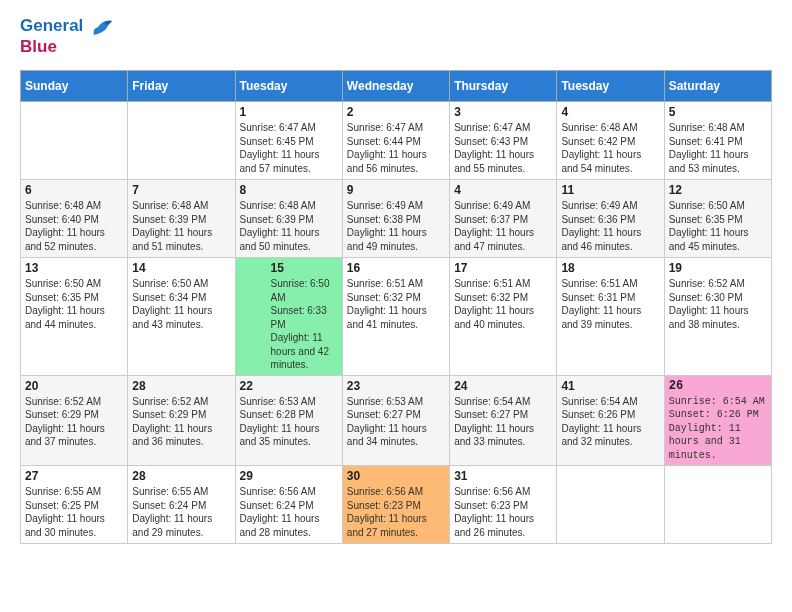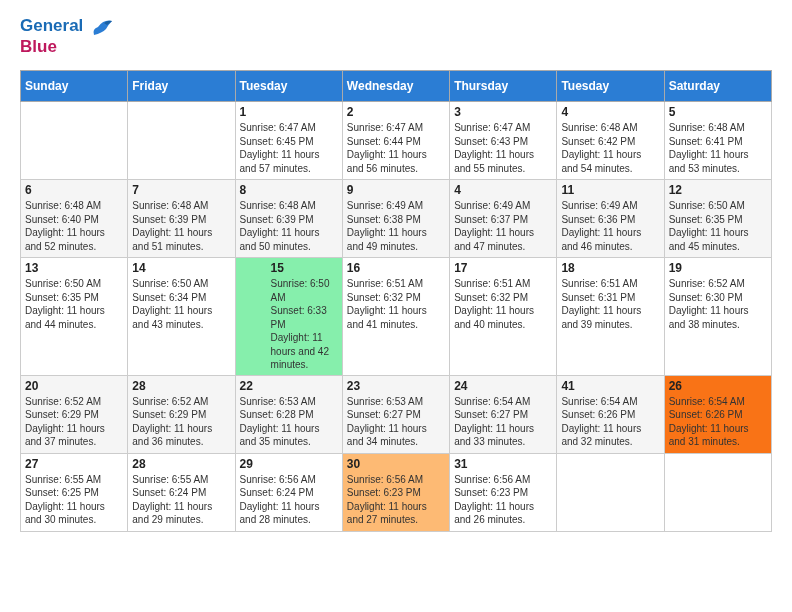--- a/index.html
+++ b/index.html
@@ -271,21 +271,21 @@
             <div class="cell-content" style="white-space: pre-line;">Sunrise: 6:54 AM
 Sunset: 6:27 PM
 Daylight: 11 hours and 33 minutes.</div>
           </td>
           <td style="background: rgb(245, 245, 245);">
             <span class="day-num">41</span>
             <div class="cell-content" style="white-space: pre-line;">Sunrise: 6:54 AM
 Sunset: 6:26 PM
 Daylight: 11 hours and 32 minutes.</div>
           </td>
-          <td style="background: #f97316;">
+          <td style="background: #f9a8d4; font-family: Liberation Mono, monospace;">
             <span class="day-num">26</span>
             <div class="cell-content" style="white-space: pre-line;">Sunrise: 6:54 AM
 Sunset: 6:26 PM
 Daylight: 11 hours and 31 minutes.</div>
           </td>
         </tr>
         <tr>
           <td style="background: rgb(255, 255, 255);">
             <span class="day-num">27</span>
             <div class="cell-content" style="white-space: pre-line;">Sunrise: 6:55 AM

